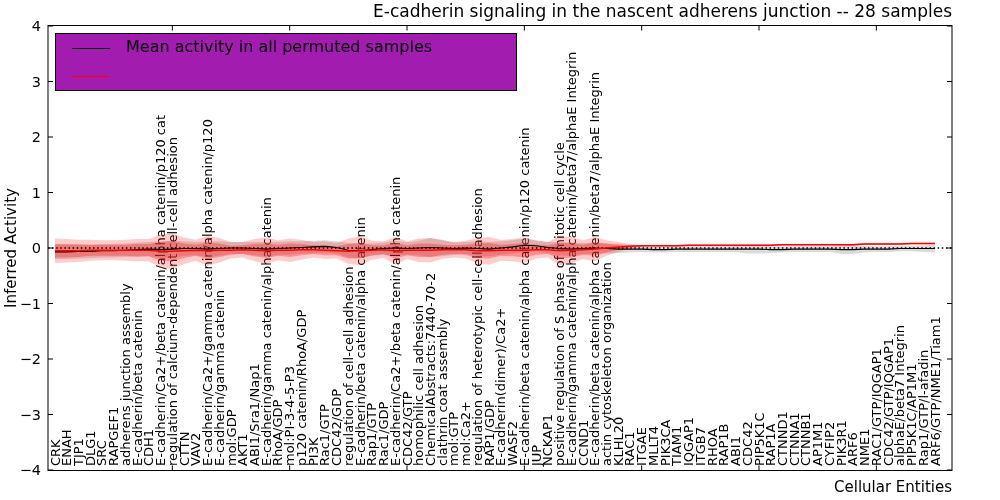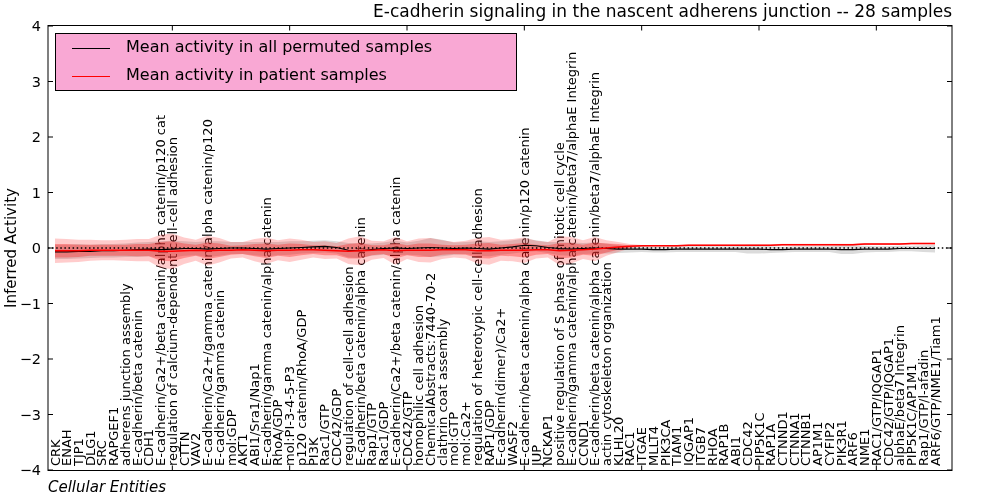--- a/index.html
+++ b/index.html
@@ -7,30 +7,30 @@
     width:1000px;height:500px;position:relative;background:#ffffff;
     font-family:"DejaVu Sans",sans-serif;color:#000;overflow:hidden;
   }
   #plot{position:absolute;left:0;top:0;}
   svg text{font-family:"DejaVu Sans",sans-serif;fill:#000;}
   .title{
     position:absolute;left:48px;top:1px;width:904px;text-align:right;
     font-size:17px;z-index:2;white-space:nowrap;
   }
   .xlabel{
-    position:absolute;left:48px;top:478px;width:904px;text-align:left;
-    font-size:15px;z-index:2;font-style:italic;
+    position:absolute;left:48px;top:478px;width:904px;text-align:right;
+    font-size:15px;z-index:2;
   }
   .ylabel{
     position:absolute;left:-137px;top:237px;width:300px;height:22px;text-align:center;
     font-size:15px;transform:rotate(-90deg);z-index:2;
   }
   .legend{
     position:absolute;left:55px;top:33px;width:462px;height:58px;
-    background:#f9a8d4;border:1.2px solid #000;box-sizing:border-box;z-index:3;
+    background:#a21caf;border:1.2px solid #000;box-sizing:border-box;z-index:3;
   }
   .legend-row{height:50%;display:flex;align-items:center;}
   .legend-swatch{width:38px;height:0;border-top:1.7px solid #000;margin-left:16px;flex:0 0 auto;}
   .legend-swatch.red{border-top-color:#ff0000;}
   .legend-label{margin-left:16px;font-size:16px;line-height:1;padding-bottom:2px;white-space:nowrap;}
 </style>
 </head>
 <body>
 
 <svg id="plot" width="1000" height="500" viewBox="0 0 1000 500">
@@ -164,15 +164,14 @@
 <div class="xlabel">Cellular Entities</div>
 <div class="ylabel">Inferred Activity</div>
 
 <div class="legend">
   <div class="legend-row">
     <div class="legend-swatch"></div>
     <div class="legend-label">Mean activity in all permuted samples</div>
   </div>
   <div class="legend-row">
     <div class="legend-swatch red"></div>
-    <div class="legend-label">Mean activity in patient samples</div>
   </div>
 </div>
 
 </body></html>

